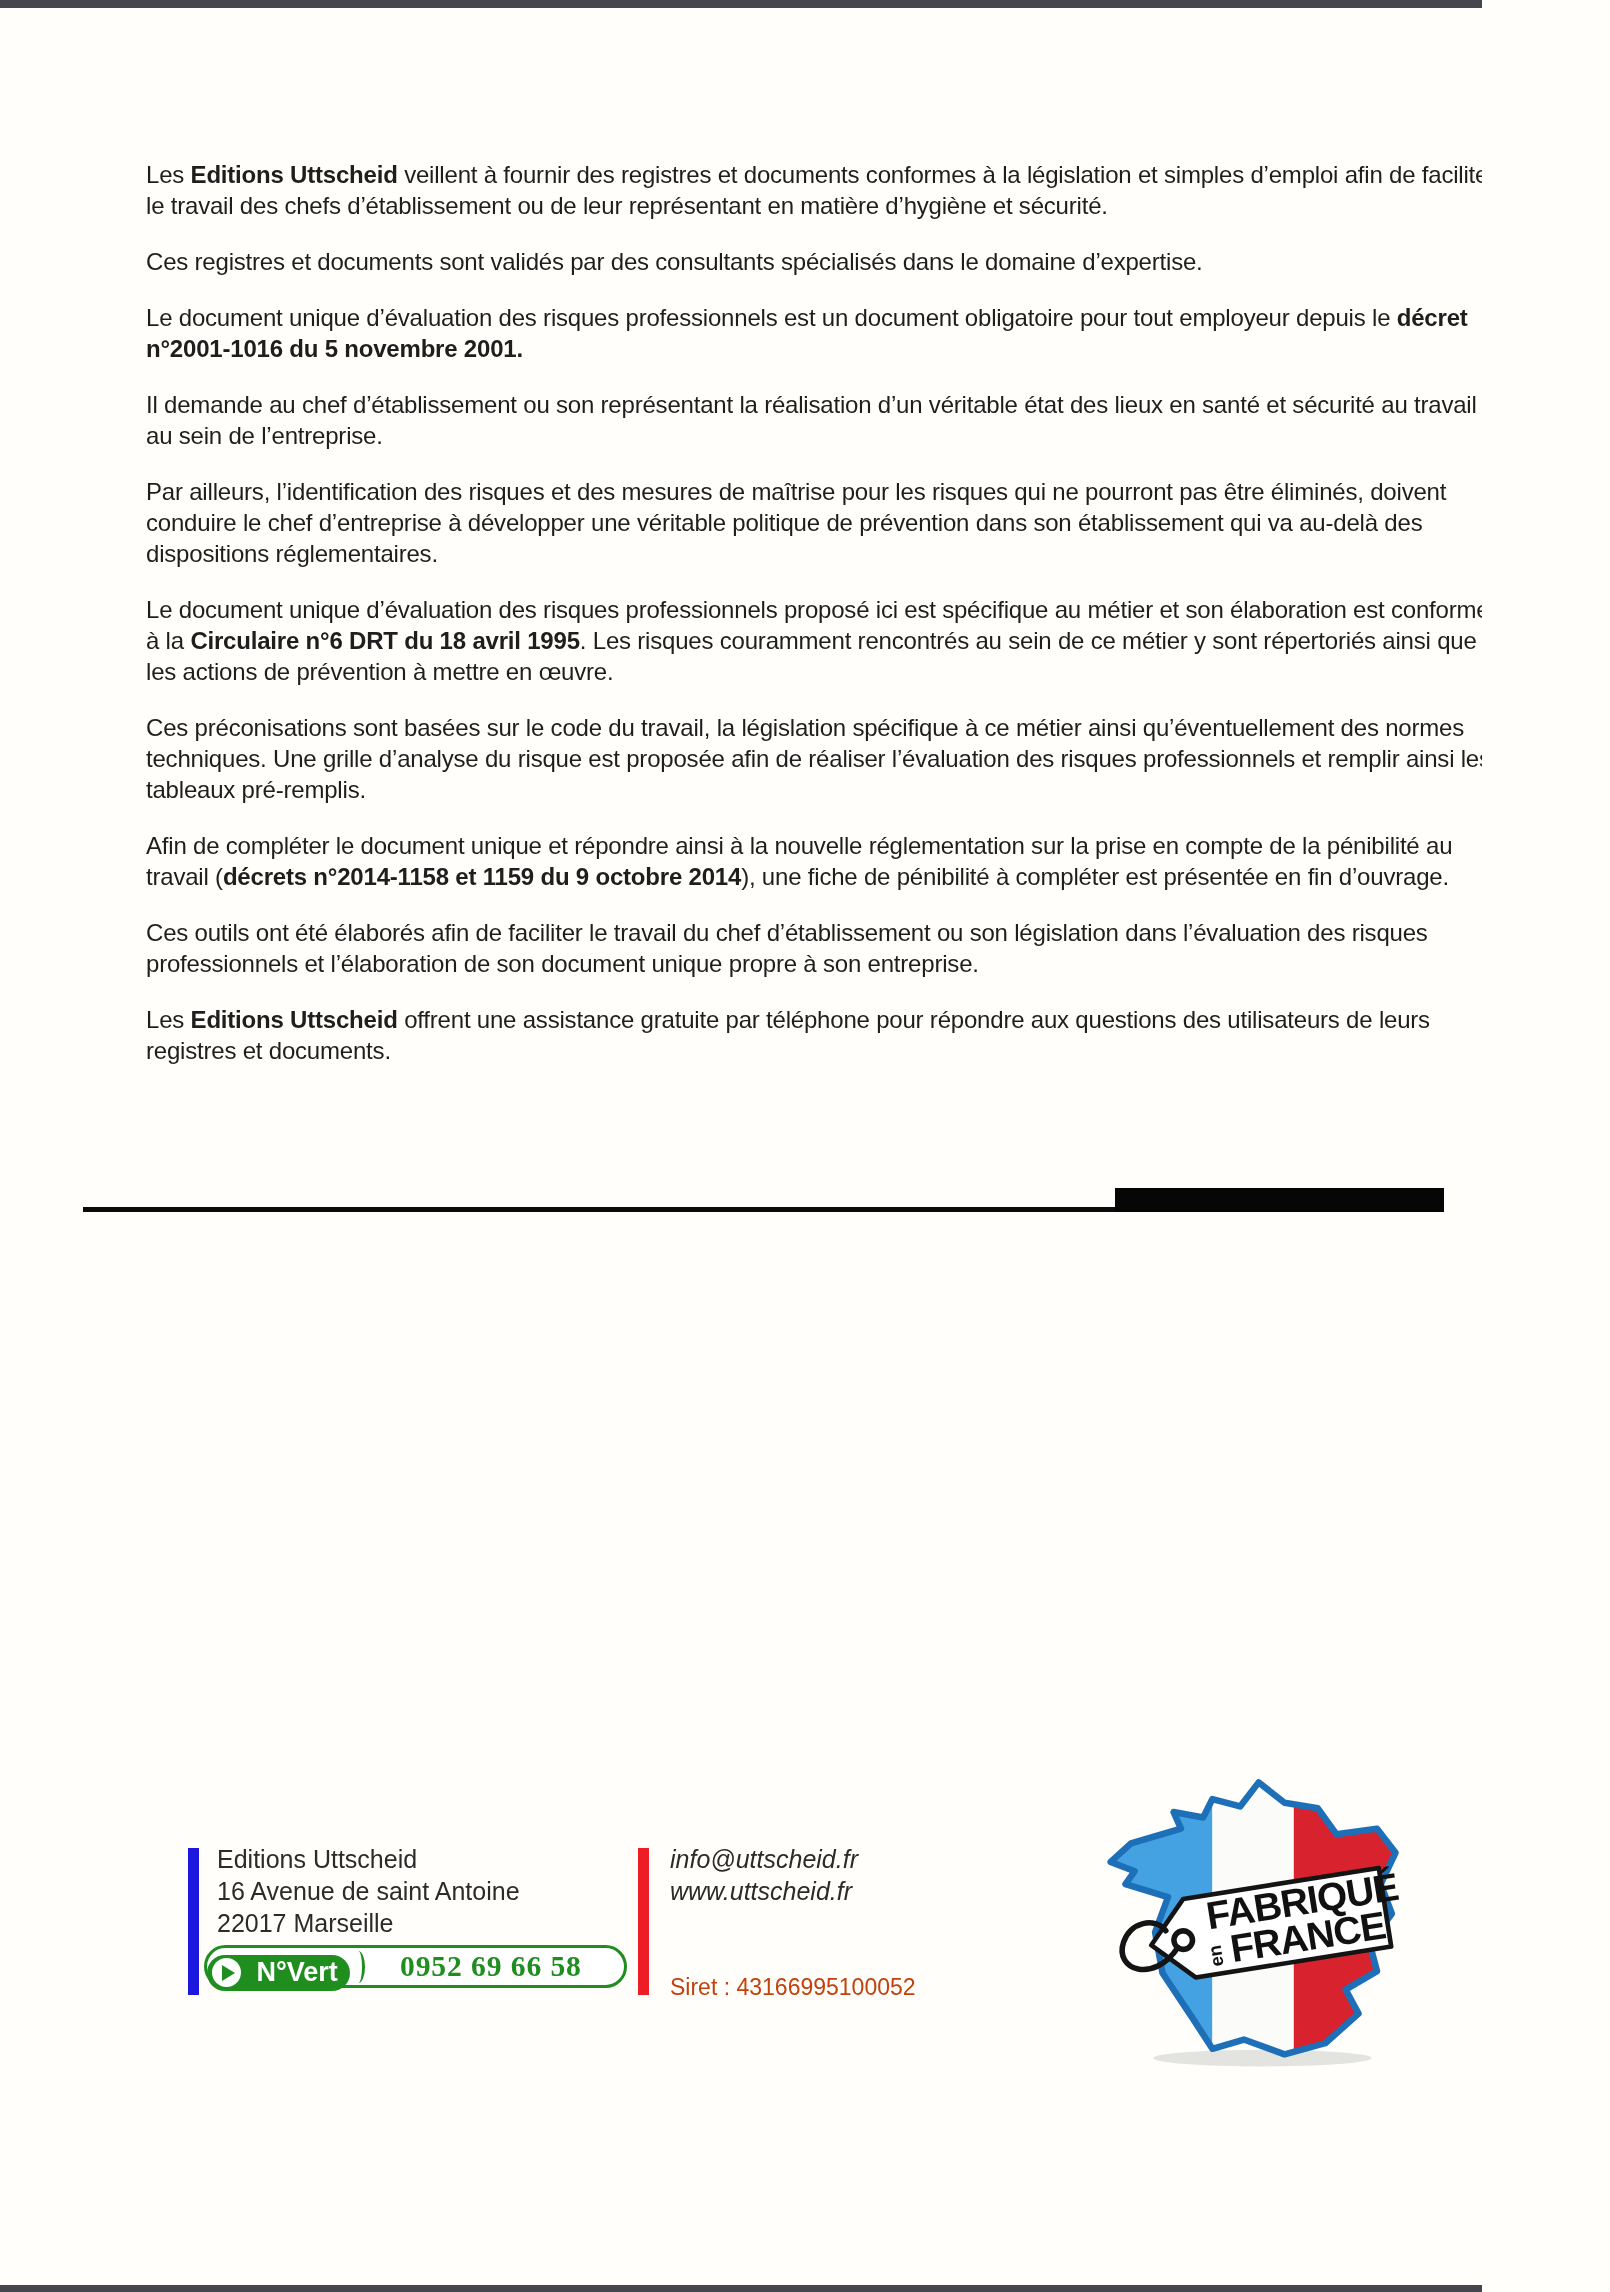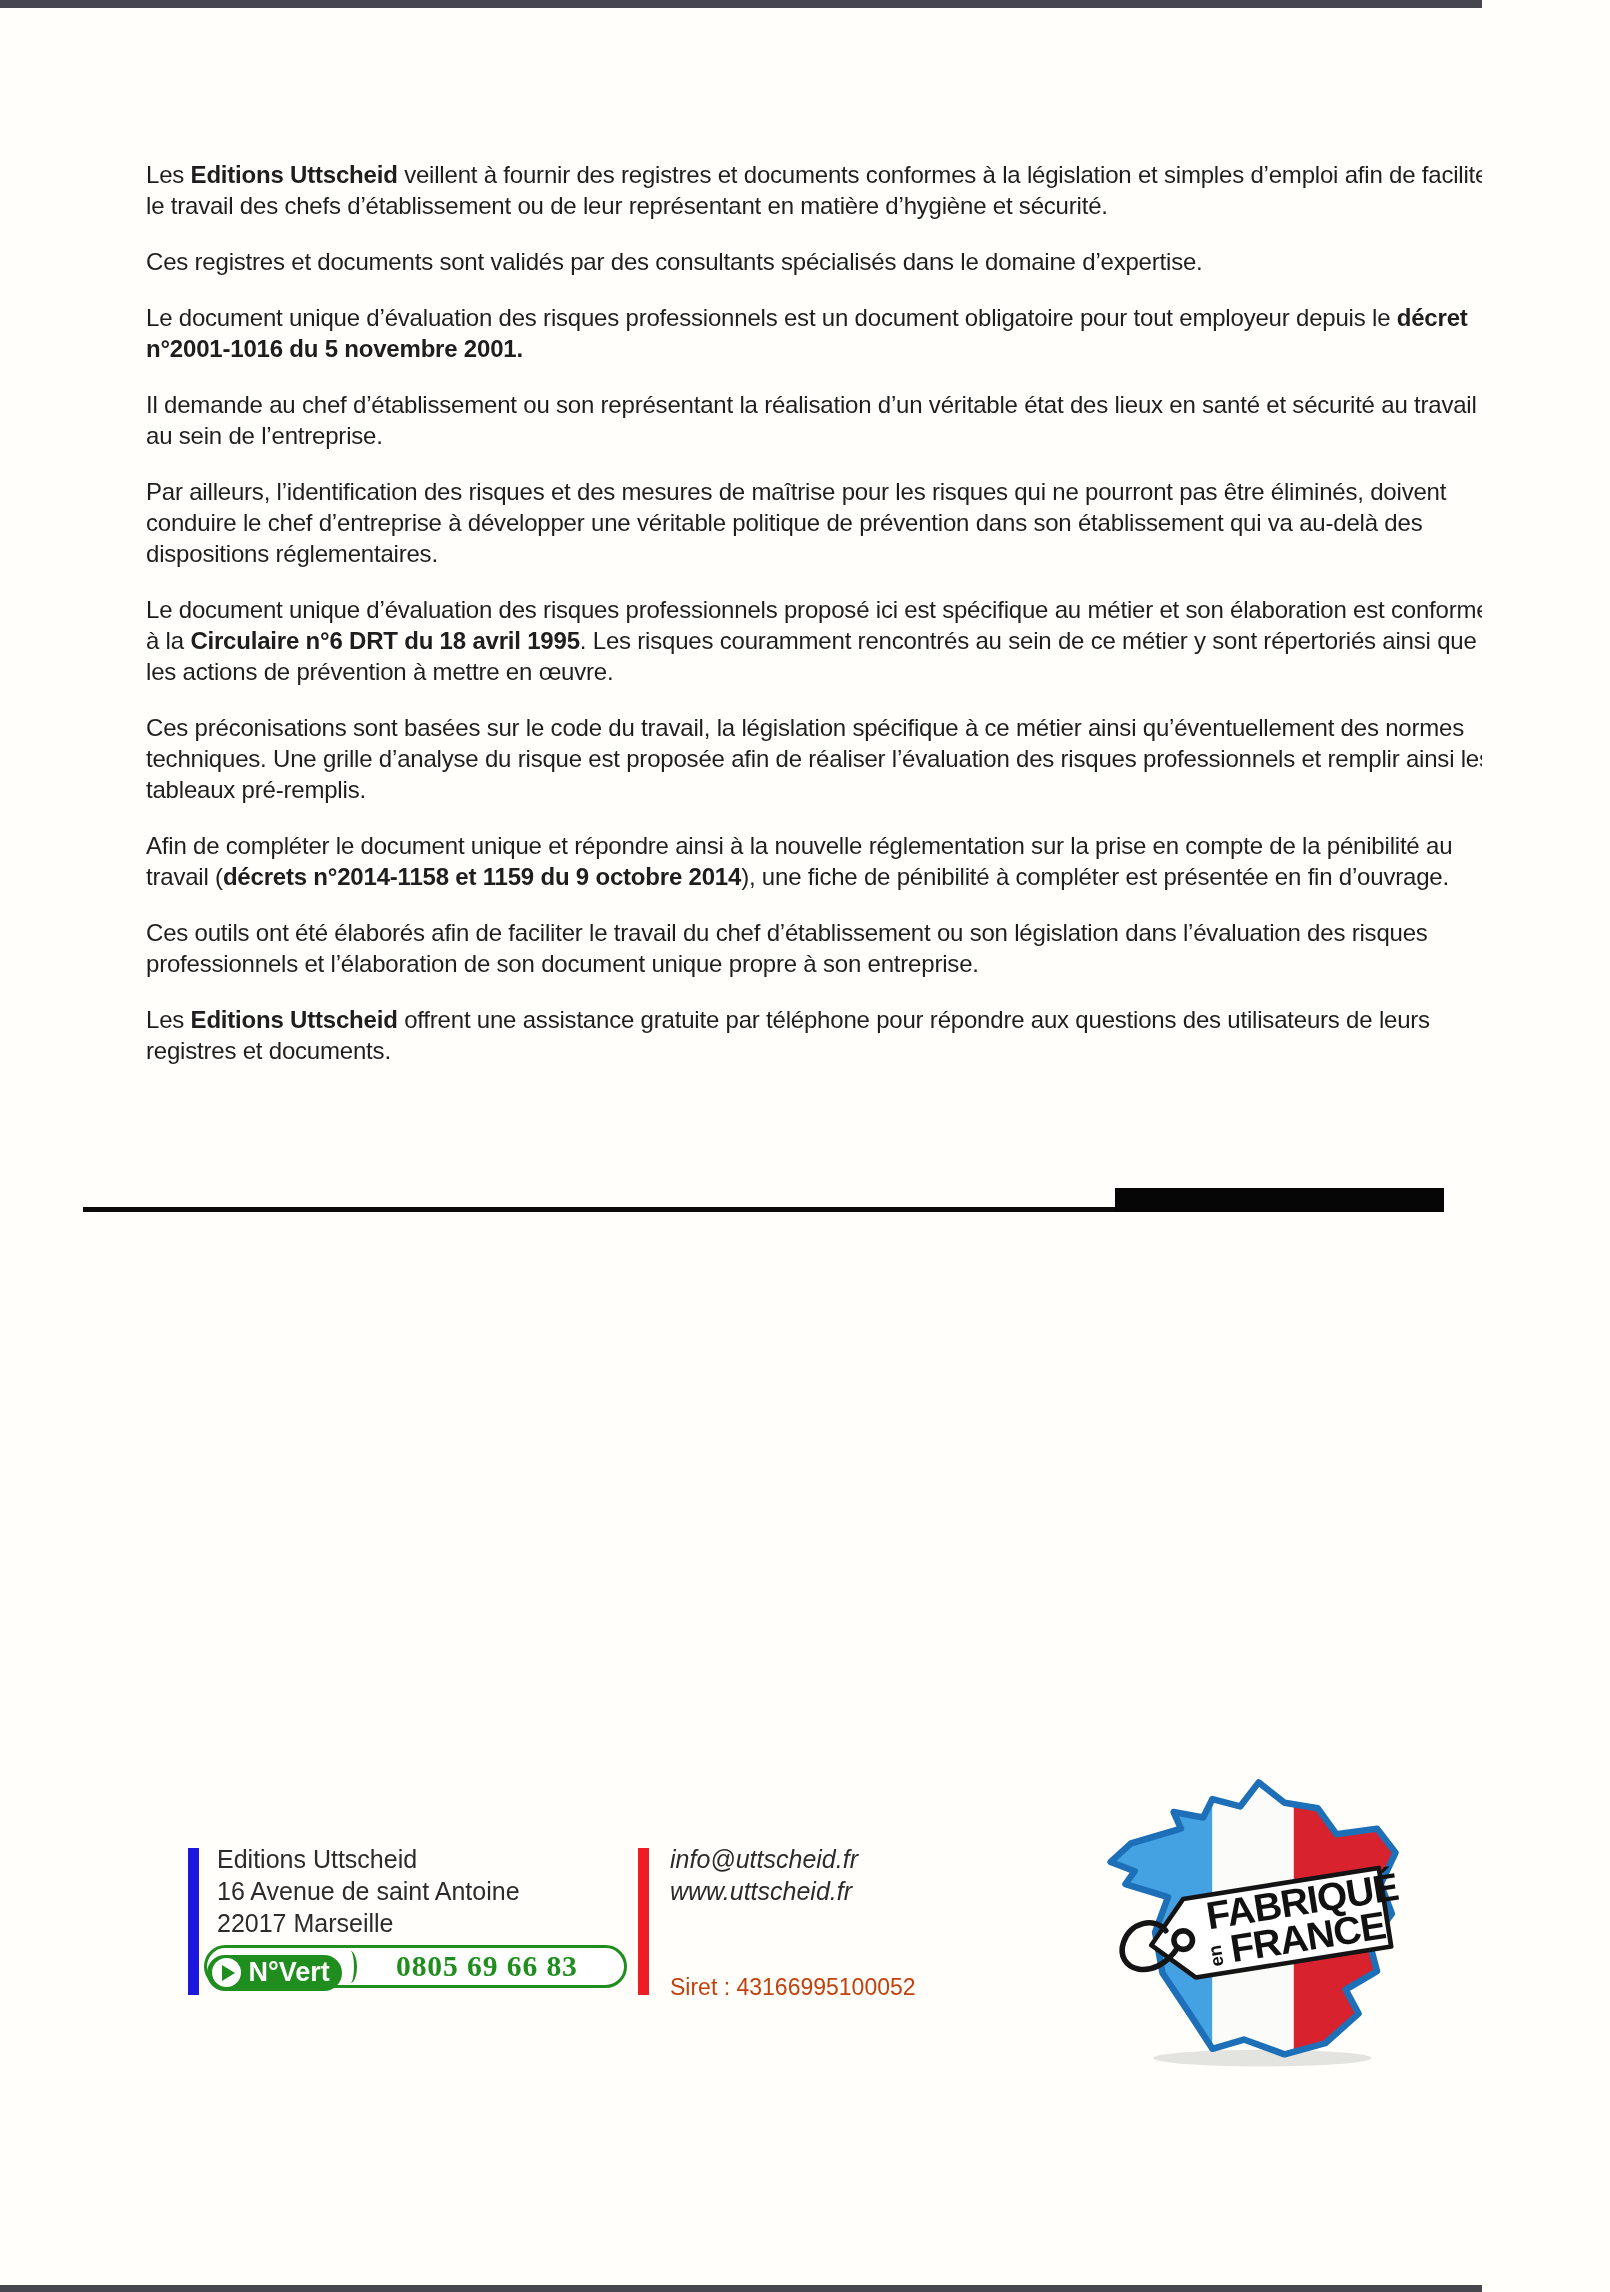--- a/index.html
+++ b/index.html
@@ -33,21 +33,21 @@
   .contact-block{position:absolute;left:670px;top:1843px;font-size:25px;line-height:32px;color:#2b2b2b;font-style:italic;}
   .siret{position:absolute;left:670px;top:1974px;font-size:23px;color:#c2410c;}
 
   .nvert{
     position:absolute;left:204px;top:1945px;width:423px;height:43px;
     box-sizing:border-box;border:3.6px solid #1f8e1f;border-radius:23px;
     background:#ffffff;display:flex;align-items:center;
   }
   .nvert-left{
     height:36px;background:#1f8e1f;border-radius:19.7px;
-    display:flex;align-items:center;padding:0 12.5px 0 4.5px;gap:8px;margin-top:12px;
+    display:flex;align-items:center;padding:0 12.5px 0 4.5px;gap:16px;margin-top:12px;
   }
   .nvert-play{
     width:29px;height:29px;border-radius:50%;background:#ffffff;
     display:flex;align-items:center;justify-content:center;flex:0 0 auto;
   }
   .play-tri{
     width:0;height:0;margin-left:4.5px;
     border-left:13.4px solid #1f8e1f;
     border-top:8px solid transparent;
     border-bottom:8px solid transparent;
@@ -100,21 +100,21 @@
     </div>
 
   <div class="nvert">
     <div class="nvert-left">
       <span class="nvert-play">
         <span class="play-tri"></span>
       </span>
       <span class="nvert-label">N°Vert</span>
     </div>
     <span class="nvert-paren"></span>
-    <span class="nvert-number">0805 69 66 83</span>
+    <span class="nvert-number">0952 69 66 58</span>
   </div>
 
   <div class="vbar red"></div>
 
   <div class="contact-block">
       <div>info@uttscheid.fr</div>
       <div>www.uttscheid.fr</div>
     </div>
 
   <div class="siret">Siret : 43166995100052</div>

